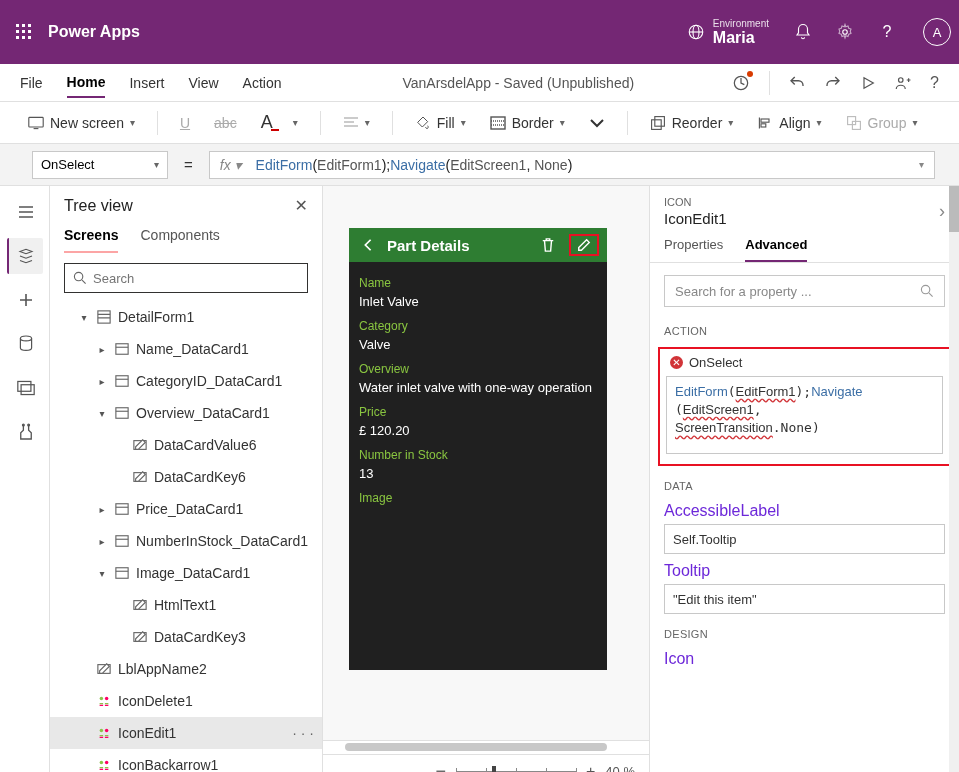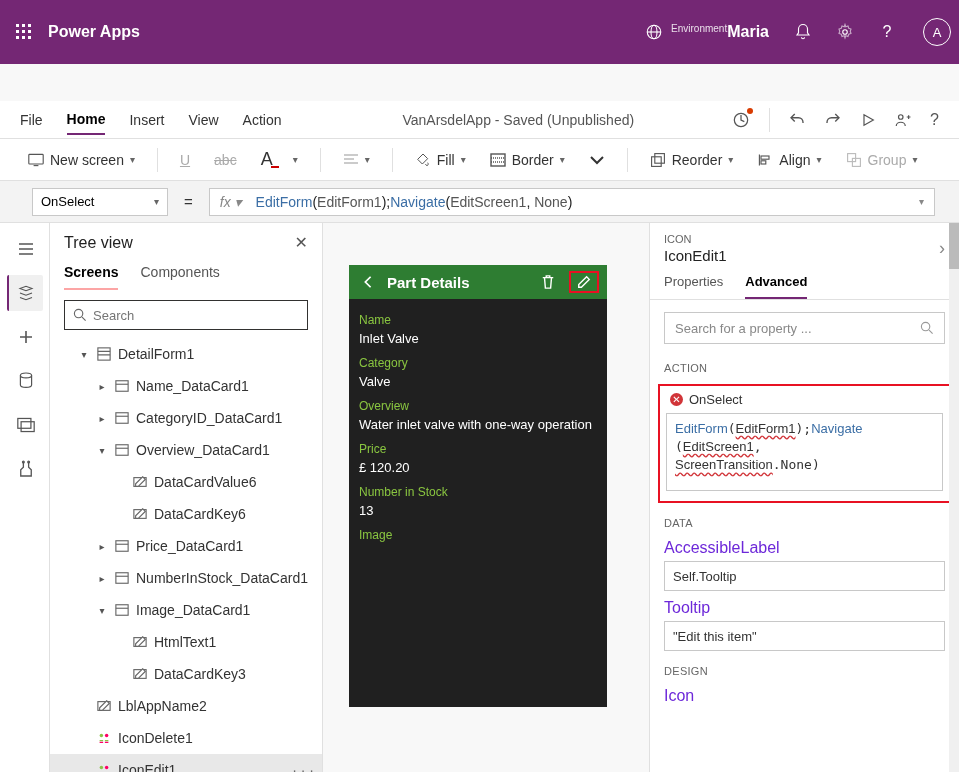--- a/index.html
+++ b/index.html
@@ -4,29 +4,29 @@
 <style>
 * { margin: 0; padding: 0; box-sizing: border-box; font-family: "Segoe UI", Arial, sans-serif; }
 html, body { width: 959px; height: 772px; overflow: hidden; background: #f8f8f8; }
 
 
 .top-bar { height: 64px; background: #742774; color: #fff; display: flex; align-items: center; padding: 0 8px; }
 .waffle { width: 32px; height: 32px; display: flex; align-items: center; justify-content: center; }
 .brand { font-size: 16px; font-weight: 600; margin-left: 8px; }
 .spacer { flex: 1; }
 .env-block { display: flex; align-items: center; gap: 8px; margin-right: 24px; }
-.env-text { display: flex; flex-direction: row; line-height: 1.1; }
+.env-text { display: flex; flex-direction: column; line-height: 1.1; }
 .env-text .lbl { font-size: 10px; opacity: .85; }
 .env-text .val { font-size: 16px; font-weight: 600; }
 .top-icons { display: flex; align-items: center; gap: 22px; }
 .top-icons .tico { width: 20px; height: 20px; display:flex; align-items:center; justify-content:center; cursor:pointer; }
 .avatar { width: 28px; height: 28px; border: 1px solid #fff; border-radius: 50%; display:flex; align-items:center; justify-content:center; font-size: 13px; margin-left: 4px; }
 
 
-.menu-bar { height: 38px; background: #fff; display: flex; align-items: center; border-bottom: 1px solid #e0e0e0; padding: 0 20px; font-size: 14px; color: #333; margin-top: 37px; }
+.menu-bar { height: 38px; background: #fff; display: flex; align-items: center; border-bottom: 1px solid #e0e0e0; padding: 0 20px; font-size: 14px; color: #333; }
 .menu-bar .menu-item { margin-right: 24px; cursor: pointer; padding: 6px 0; }
 .menu-bar .menu-item.active { border-bottom: 2px solid #742774; color: #000; font-weight: 600; }
 .app-title-center { flex: 1; text-align: center; color: #555; font-size: 14px; }
 .menu-right { display: flex; align-items: center; gap: 18px; }
 .menu-right .mbtn { cursor: pointer; color: #555; display:flex; align-items:center; }
 .health-dot { width: 6px; height: 6px; background: #d83b01; border-radius: 50%; position: absolute; top: -2px; right: -2px; }
 .health-wrap { position: relative; }
 .divider-v { width: 1px; height: 24px; background: #e0e0e0; }
 
 

